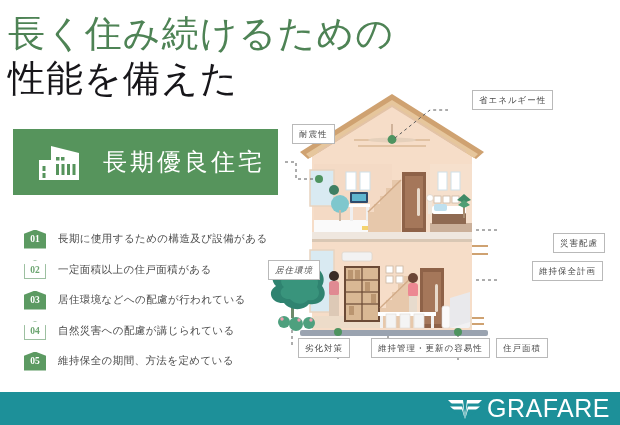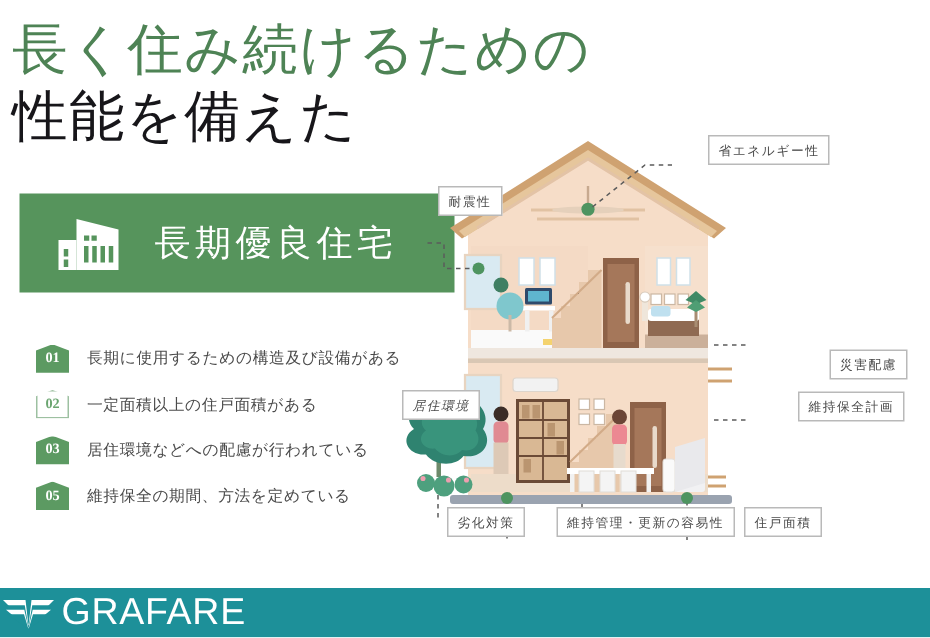--- a/index.html
+++ b/index.html
@@ -19,21 +19,21 @@
     font-size:37px;line-height:44px;color:#4e8355;
     letter-spacing:1px;white-space:nowrap;font-weight:400;
   }
   .hl-line2{
     font-size:37px;line-height:46px;color:#17161a;
     letter-spacing:1px;white-space:nowrap;font-weight:400;
   }
 
   
   .banner{
-    position:absolute;left:13px;top:129px;width:290px;height:66px;
+    position:absolute;left:13px;top:129px;width:265px;height:66px;
     background:#56945c;display:flex;align-items:center;
   }
   .banner-icon{width:58px;height:44px;margin-left:22px;position:relative;flex:none;}
   .banner-label{
     color:#ffffff;font-size:24px;letter-spacing:3px;margin-left:10px;
     font-family:"Liberation Serif","DejaVu Serif",serif;white-space:nowrap;
   }
 
   
   .list{position:absolute;left:24px;top:228px;width:250px;}
@@ -63,21 +63,21 @@
   .callout{
     position:absolute;background:#ffffff;border:1px solid #b9b9b9;
     font-size:8.5px;color:#4a4a4a;letter-spacing:1px;
     padding:4px 6px 3px 6px;white-space:nowrap;line-height:11px;
     font-family:"Liberation Serif","DejaVu Serif",serif;
   }
 
   
   .footer{
     position:absolute;left:0;bottom:0;width:620px;height:33px;
-    background:#1d9099;display:flex;align-items:center;
+    background:#1d9099;display:flex;align-items:center;justify-content:flex-end;
   }
   .logo{display:flex;align-items:center;margin-right:10px;}
   .logo-mark{width:38px;height:24px;margin-right:3px;flex:none;}
   .logo-text{
     color:#ffffff;font-size:25px;letter-spacing:0.5px;line-height:25px;
     font-family:"Liberation Sans","DejaVu Sans",sans-serif;font-weight:400;
   }
 </style>
 </head>
 <body>
@@ -115,20 +115,24 @@
       <div class="badge filled">01</div>
       <div class="list-text">長期に使用するための構造及び設備がある</div>
     </div>
     <div class="list-item">
       <div class="badge outline">02</div>
       <div class="list-text">一定面積以上の住戸面積がある</div>
     </div>
     <div class="list-item">
       <div class="badge filled">03</div>
       <div class="list-text">居住環境などへの配慮が行われている</div>
+    </div>
+    <div class="list-item">
+      <div class="badge outline">04</div>
+      <div class="list-text">自然災害への配慮が講じられている</div>
     </div>
     <div class="list-item">
       <div class="badge filled">05</div>
       <div class="list-text">維持保全の期間、方法を定めている</div>
     </div>
   </div>
 
   <div class="illus">
     <svg viewBox="0 0 358 300" width="358" height="300" aria-hidden="true">
       <defs>

